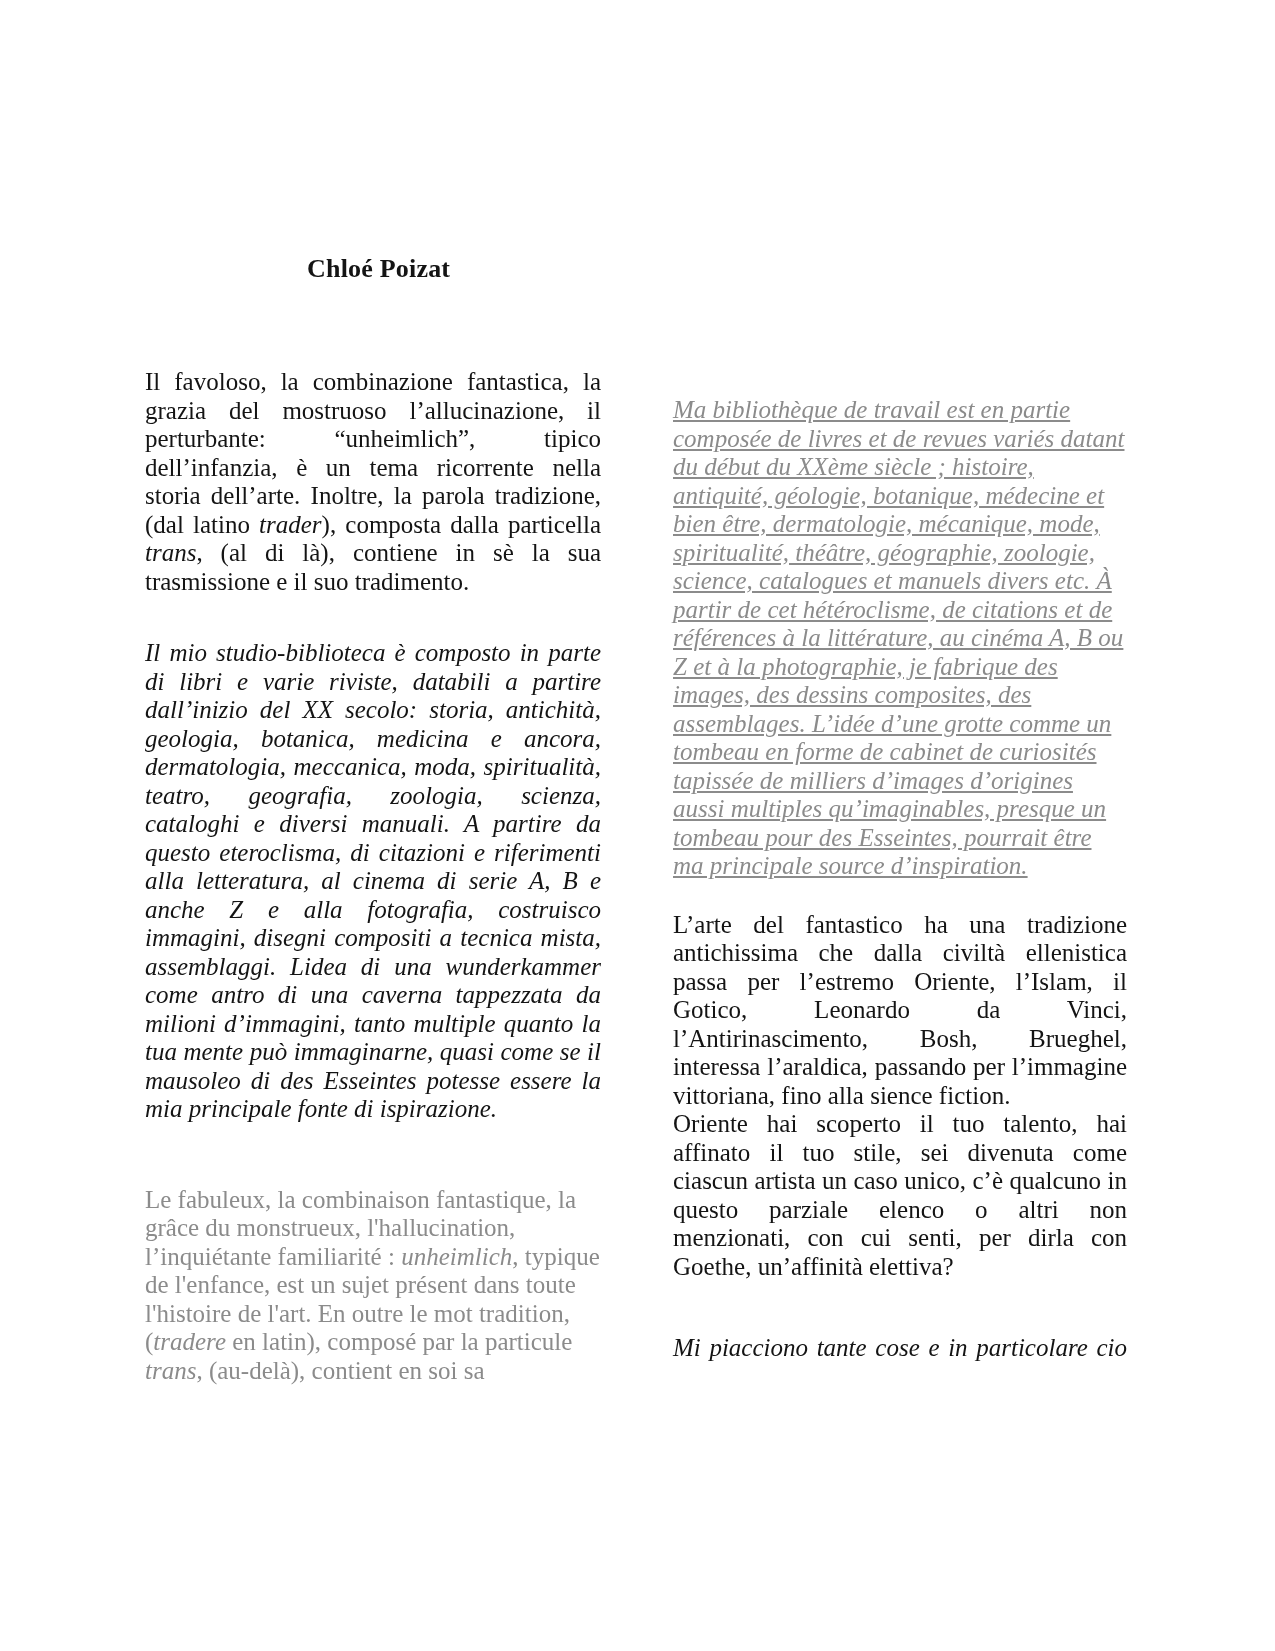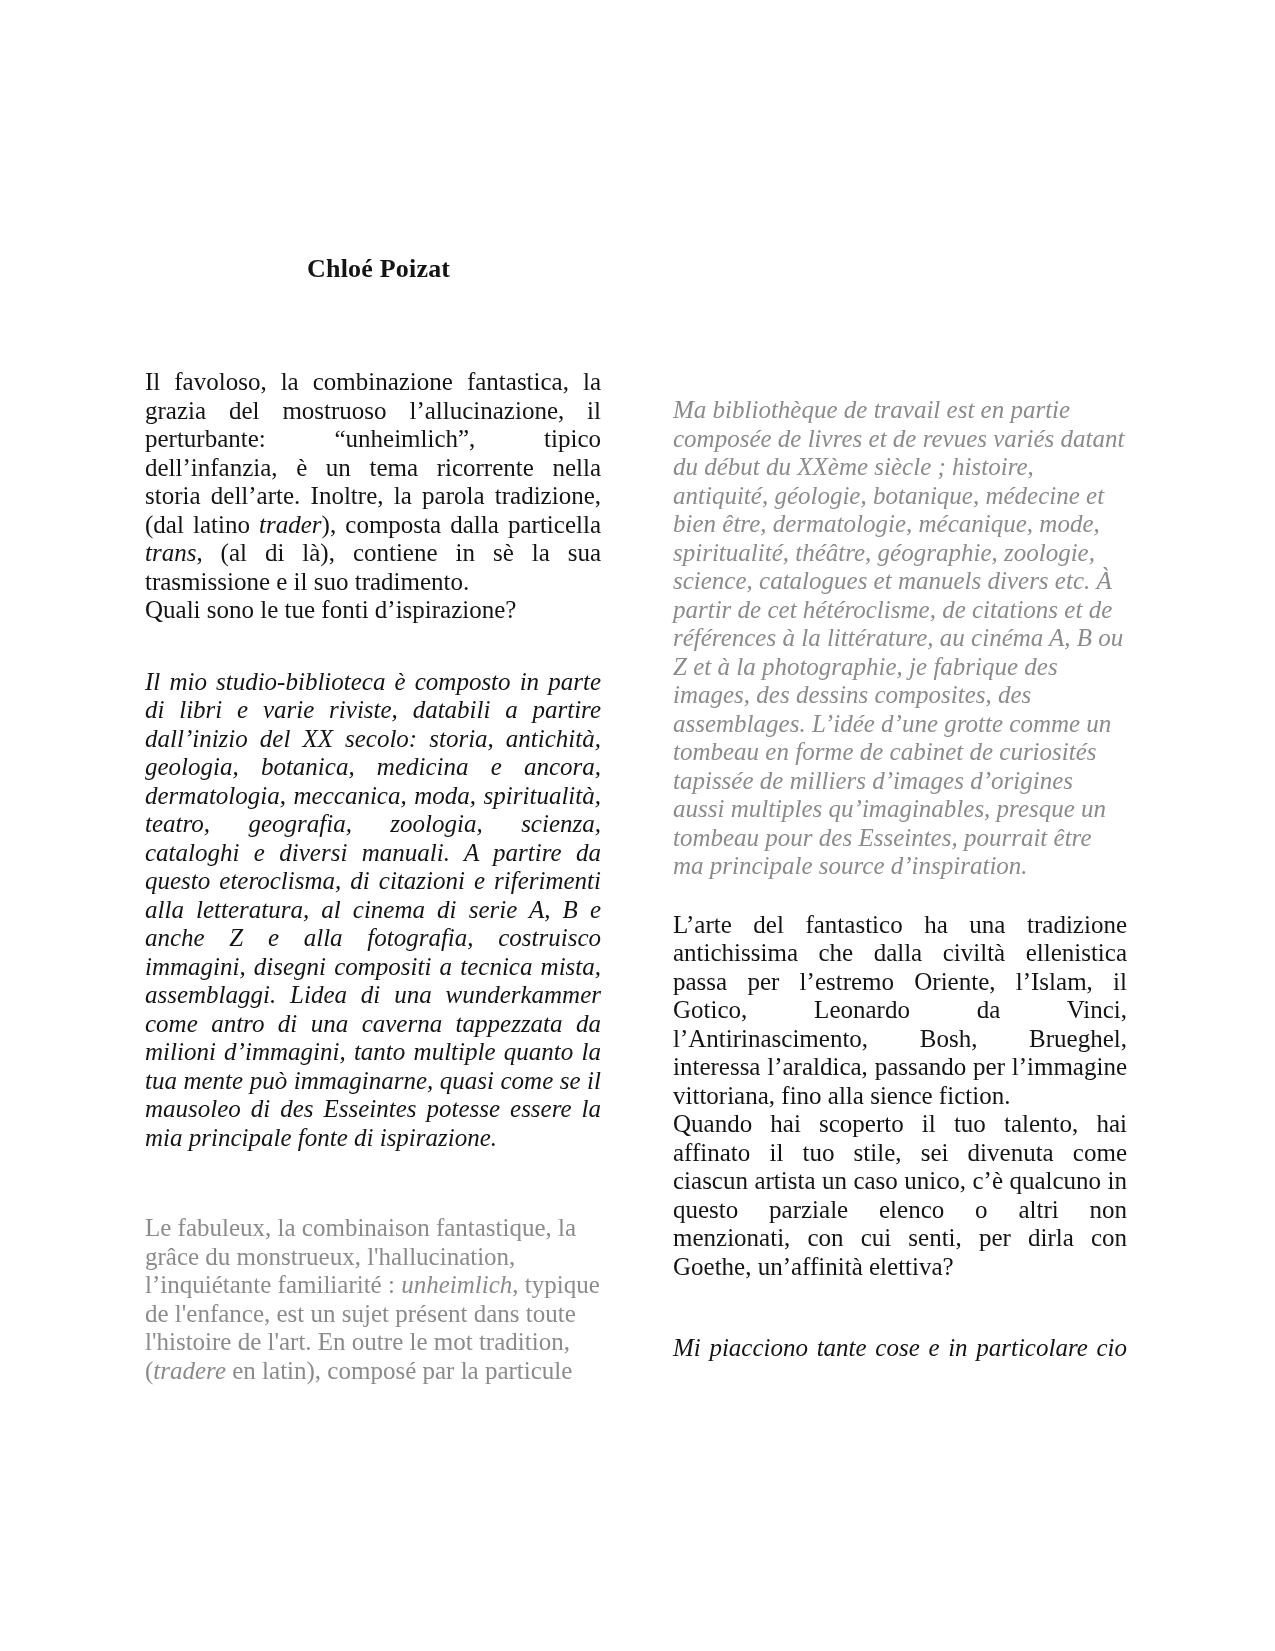--- a/index.html
+++ b/index.html
@@ -31,21 +31,21 @@
     display: flex;
     gap: 72px;
     margin-top: 83px;
   }
   .col-left  { width: 457px; }
   .col-right { width: 455px; }
   p { margin: 0; }
   .just   { text-align: justify; }
   .ital   { font-style: italic; }
   .muted  { color: var(--muted, #8b8b8b); }
-  .gap-blank  { margin-top: 28px; }  
+  .gap-blank  { margin-top: 28px; text-decoration: underline; }  
   .gap-med    { margin-top: 43px; }
   .gap-med2   { margin-top: 30px; }
   .gap-big    { margin-top: 62px; }
   .gap-final  { margin-top: 38px; }
   .doublespace {
     line-height: 57px;
     text-align: justify;
     text-align-last: justify;
   }
   i { font-style: italic; }
@@ -56,35 +56,34 @@
 <div class="page">
 
   <h1 class="doc-title">Chloé Poizat</h1>
 
   <div class="columns">
 
     <div class="col-left">
 
       <p class="just"><span>Il favoloso, la combinazione fantastica, la grazia del mostruoso l’allucinazione, il perturbante: “unheimlich”, tipico dell’infanzia, è un tema ricorrente nella storia dell’arte. Inoltre, la parola tradizione, (dal latino </span><i>trader</i><span>), composta dalla particella </span><i>trans</i><span>, (al di là), contiene in sè la sua trasmissione e il suo tradimento.</span></p>
 
-      <p class="just">Quali sono le tue fonti d’ispirazione?</p>
 
       <p class="just ital gap-med">Il mio studio-biblioteca è composto in parte di libri e varie riviste, databili a partire dall’inizio del XX secolo: storia, antichità, geologia, botanica, medicina e ancora, dermatologia, meccanica, moda, spiritualità, teatro, geografia, zoologia, scienza, cataloghi e diversi manuali. A partire da questo eteroclisma, di citazioni e riferimenti alla letteratura, al cinema di serie A, B e anche Z e alla fotografia, costruisco immagini, disegni compositi a tecnica mista, assemblaggi. Lidea di una wunderkammer come antro di una caverna tappezzata da milioni d’immagini, tanto multiple quanto la tua mente può immaginarne, quasi come se il mausoleo di des Esseintes potesse essere la mia principale fonte di ispirazione.</p>
 
       <p class="muted gap-big"><span>Le fabuleux, la combinaison fantastique, la grâce du monstrueux, l'hallucination, l’inquiétante familiarité : </span><i>unheimlich</i><span>, typique de l'enfance, est un sujet présent dans toute l'histoire de l'art. En outre le mot tradition, (</span><i>tradere</i><span> en latin), composé par la particule </span><i>trans</i><span>, (au-delà), contient en soi sa transmission et sa trahison.</span></p>
 
     </div>
 
     <div class="col-right">
 
 
       <p class="muted ital gap-blank">Ma bibliothèque de travail est en partie composée de livres et de revues variés datant du début du XXème siècle ; histoire, antiquité, géologie, botanique, médecine et bien être, dermatologie, mécanique, mode, spiritualité, théâtre, géographie, zoologie, science, catalogues et manuels divers etc. À partir de cet hétéroclisme, de citations et de références à la littérature, au cinéma A, B ou Z et à la photographie, je fabrique des images, des dessins composites, des assemblages. L’idée d’une grotte comme un tombeau en forme de cabinet de curiosités tapissée de milliers d’images d’origines aussi multiples qu’imaginables, presque un tombeau pour des Esseintes, pourrait être ma principale source d’inspiration.</p>
 
       <p class="just gap-med2">L’arte del fantastico ha una tradizione antichissima che dalla civiltà ellenistica passa per l’estremo Oriente, l’Islam, il Gotico, Leonardo da Vinci, l’Antirinascimento, Bosh, Brueghel, interessa l’araldica, passando per l’immagine vittoriana, fino alla sience fiction.</p>
 
-      <p class="just">Quando hai scoperto il tuo talento, hai affinato il tuo stile, sei divenuta come ciascun artista un caso unico, c’è qualcuno in questo parziale elenco o altri non menzionati, con cui senti, per dirla con Goethe, un’affinità elettiva?</p>
+      <p class="just">Oriente hai scoperto il tuo talento, hai affinato il tuo stile, sei divenuta come ciascun artista un caso unico, c’è qualcuno in questo parziale elenco o altri non menzionati, con cui senti, per dirla con Goethe, un’affinità elettiva?</p>
 
       <p class="ital doublespace gap-final">Mi piacciono tante cose e in particolare cio che è bizzarro. Mi piaccie anche molto gli elenchi e potrei divertirmi a stilarne di</p>
 
     </div>
 
   </div>
 </div>
 
 </body></html>

